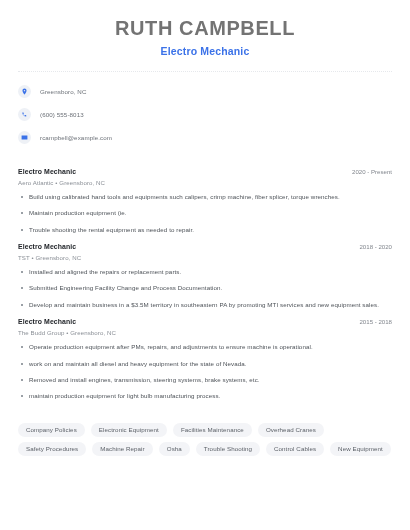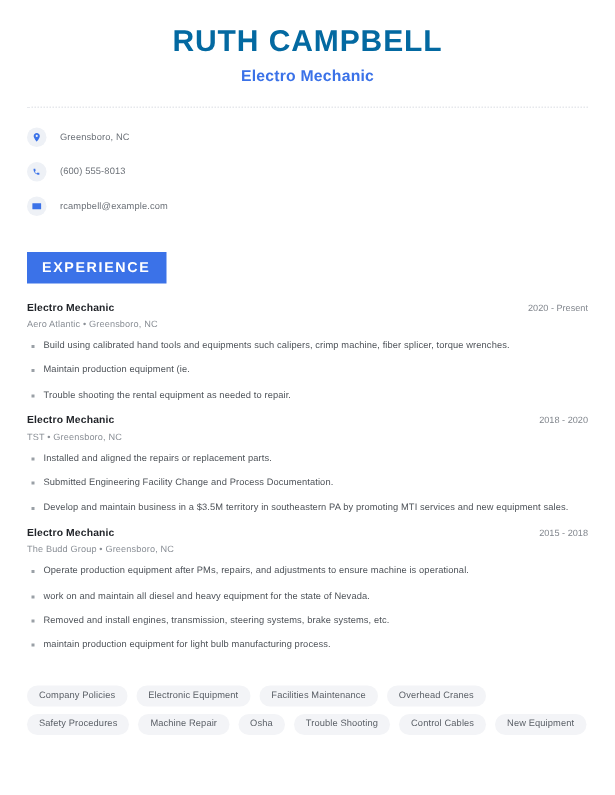--- a/index.html
+++ b/index.html
@@ -25,21 +25,21 @@
 
   
   .header {
     padding-top: 17px;
     text-align: center;
   }
   .name {
     font-size: 20px;
     font-weight: bold;
     letter-spacing: 0.6px;
-    color: #0369a1;
+    color: #737373;
     line-height: 1.1;
     margin: 0;
   }
   .subtitle {
     margin-top: 6px;
     font-size: 10.5px;
     font-weight: bold;
     color: #3b72e8;
     letter-spacing: 0.15px;
   }
@@ -196,21 +196,20 @@
         <svg width="7" height="7" viewBox="0 0 24 24" fill="#3b72e8" aria-hidden="true">
           <path d="M3 5h18c.6 0 1 .4 1 1v12c0 .6-.4 1-1 1H3c-.6 0-1-.4-1-1V6c0-.6.4-1 1-1zm9 8L3.8 6.6h16.4L12 13z"></path>
         </svg>
       </span>
       <span class="contact-text">rcampbell@example.com</span>
     </div>
 
   </div>
 
   <div class="section">
-    <span class="section-badge">EXPERIENCE</span>
 
     <div class="jobs">
 
       <div class="job">
         <div class="job-head">
           <span class="job-title">Electro Mechanic</span>
           <span class="job-dates">2020 - Present</span>
         </div>
         <div class="job-meta">Aero Atlantic • Greensboro, NC</div>
         <ul class="bullets">

